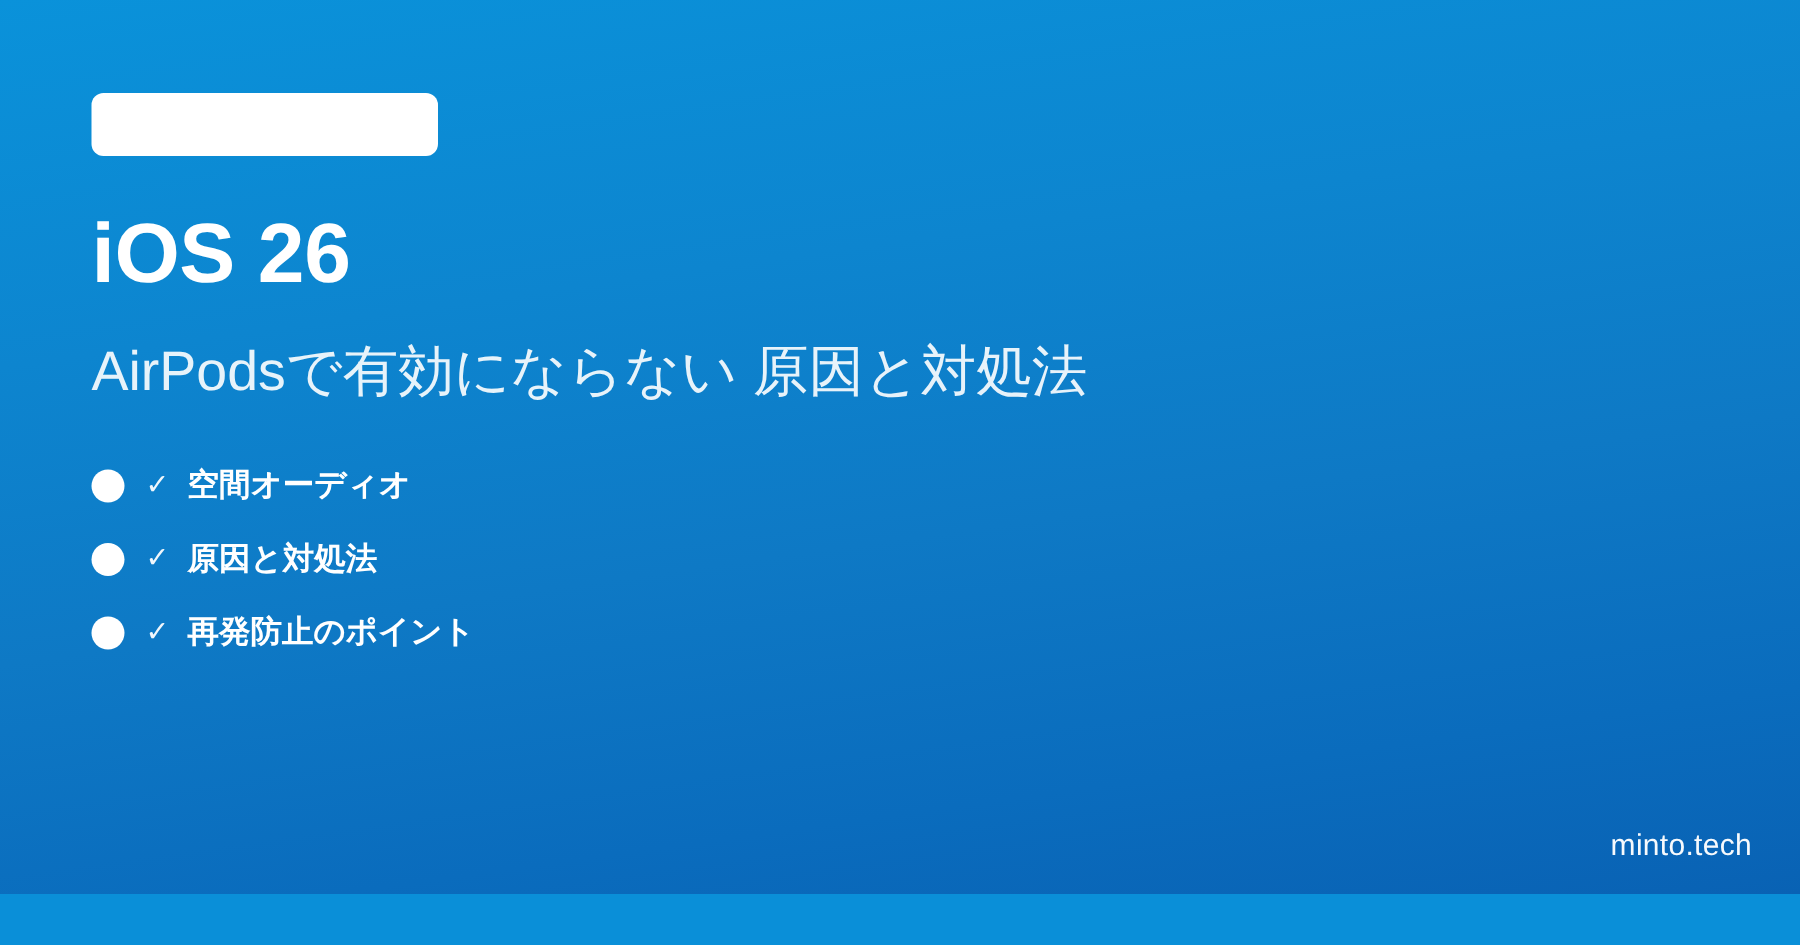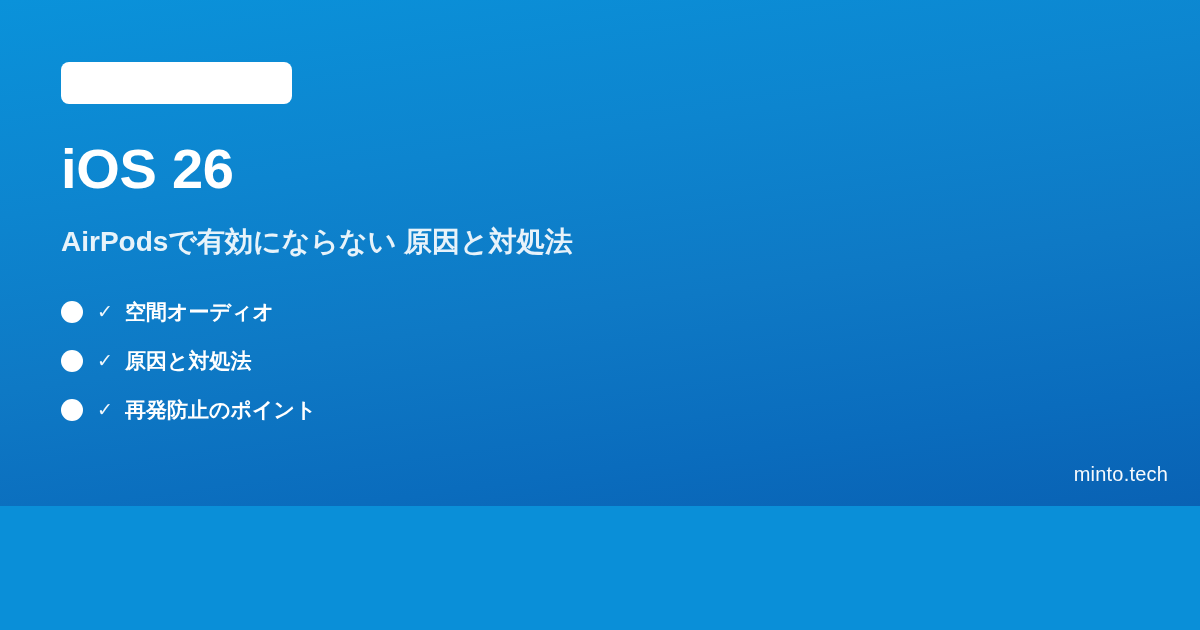--- a/index.html
+++ b/index.html
@@ -12,21 +12,21 @@
   }
 
   body {
     font-family: "Liberation Sans", "DejaVu Sans", sans-serif;
     background: #0a8fd8;
   }
 
   .card {
     position: relative;
     width: 1200px;
-    height: 506px;
+    height: 596px;
     background: linear-gradient(172deg, #0a92da 0%, #0d85cf 32%, #0e79c5 58%, #0a6cbd 82%, #0962b4 100%);
     overflow: hidden;
   }
 
   .content {
     position: absolute;
     left: 61px;
     top: 62px;
     width: 1060px;
   }
@@ -59,22 +59,22 @@
     letter-spacing: -0.005em;
     white-space: nowrap;
   }
   .title-line { display: block; }
   .title-line-2 { letter-spacing: 0.005em; }
 
   
   .subtitle {
     margin-top: 22px;
     color: rgba(255,255,255,0.90);
-    font-size: 28px;
-    font-weight: bold;
+    font-size: 37px;
+    font-weight: normal;
     line-height: 1.3;
     white-space: nowrap;
   }
 
   
   .features {
     margin-top: 38px;
     list-style: none;
   }
 

